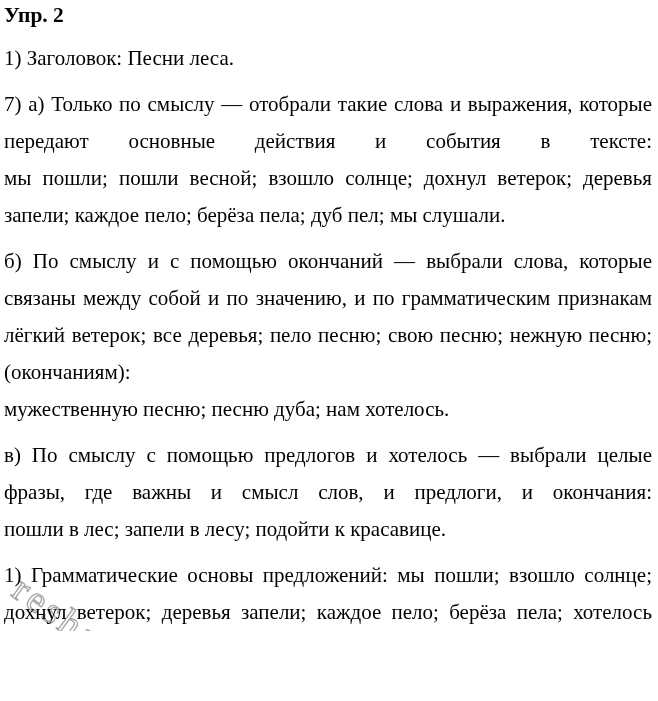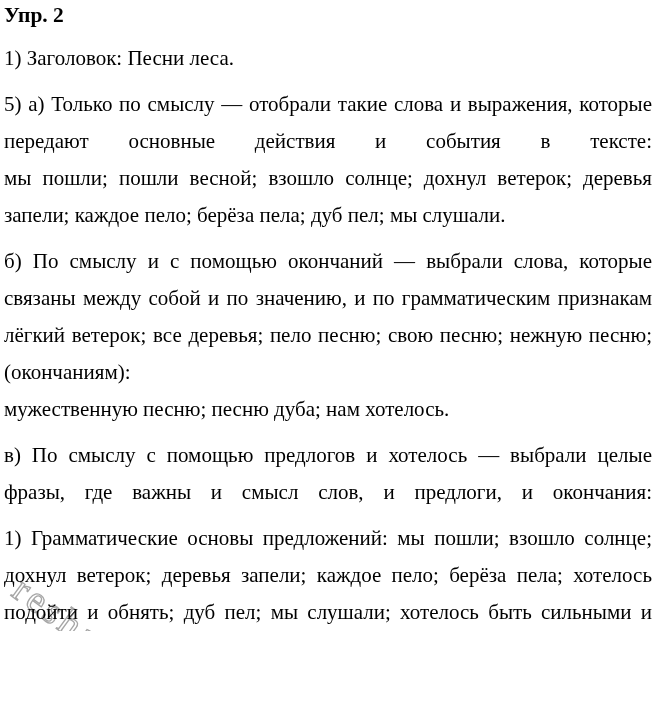--- a/index.html
+++ b/index.html
@@ -75,37 +75,38 @@
     <text x="20" y="141" font-family="Liberation Serif, DejaVu Serif, serif" font-size="76" fill="none" stroke="#a6a6a6" stroke-width="1.3">©</text>
   </svg>
 
   <div class="content">
 
     <p class="para">
       <span class="line l" style="display:block">1) Заголовок: Песни леса.</span>
     </p>
 
     <p class="para">
-      <span class="line j" style="display:block">5) а) Только по смыслу — отобрали такие слова и выражения, которые</span>
+      <span class="line j" style="display:block">7) а) Только по смыслу — отобрали такие слова и выражения, которые</span>
       <span class="line j" style="display:block">передают основные действия и события в тексте:</span>
       <span class="line j" style="display:block">мы пошли; пошли весной; взошло солнце; дохнул ветерок; деревья</span>
       <span class="line l" style="display:block">запели; каждое пело; берёза пела; дуб пел; мы слушали.</span>
     </p>
 
     <p class="para">
       <span class="line j" style="display:block">б) По смыслу и с помощью окончаний — выбрали слова, которые</span>
       <span class="line j" style="display:block">связаны между собой и по значению, и по грамматическим признакам</span>
       <span class="line j" style="display:block">лёгкий ветерок; все деревья; пело песню; свою песню; нежную песню;</span>
       <span class="line l" style="display:block">(окончаниям):</span>
       <span class="line l" style="display:block">мужественную песню; песню дуба; нам хотелось.</span>
     </p>
 
     <p class="para">
       <span class="line j" style="display:block">в) По смыслу с помощью предлогов и хотелось — выбрали целые</span>
       <span class="line j" style="display:block">фразы, где важны и смысл слов, и предлоги, и окончания:</span>
+      <span class="line l" style="display:block">пошли в лес; запели в лесу; подойти к красавице.</span>
     </p>
 
     <p class="para">
       <span class="line j" style="display:block">1) Грамматические основы предложений: мы пошли; взошло солнце;</span>
       <span class="line j" style="display:block">дохнул ветерок; деревья запели; каждое пело; берёза пела; хотелось</span>
       <span class="line j" style="display:block">подойти и обнять; дуб пел; мы слушали; хотелось быть сильными и</span>
       <span class="line l" style="display:block">храбрыми.</span>
     </p>
 
   </div>

